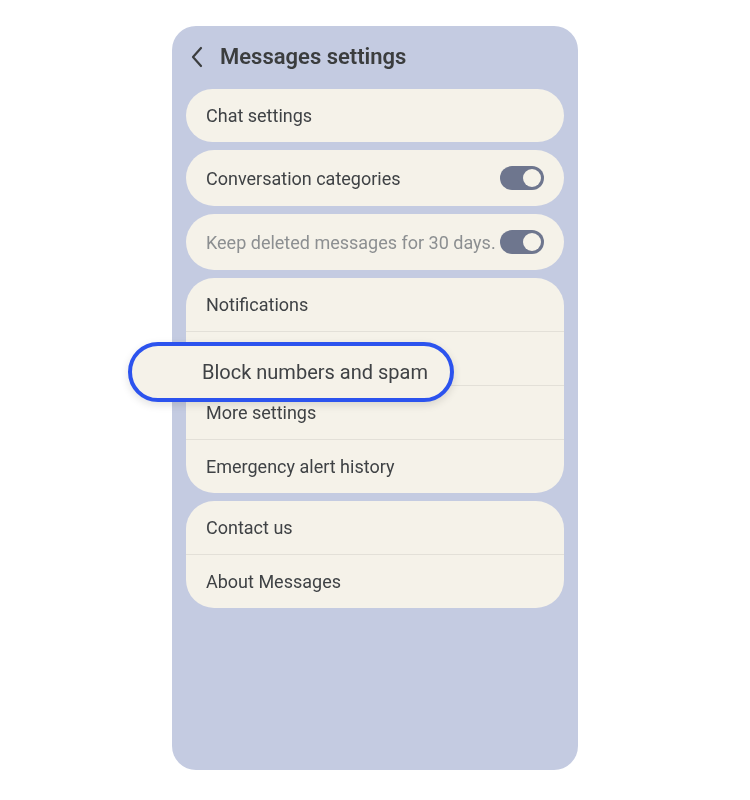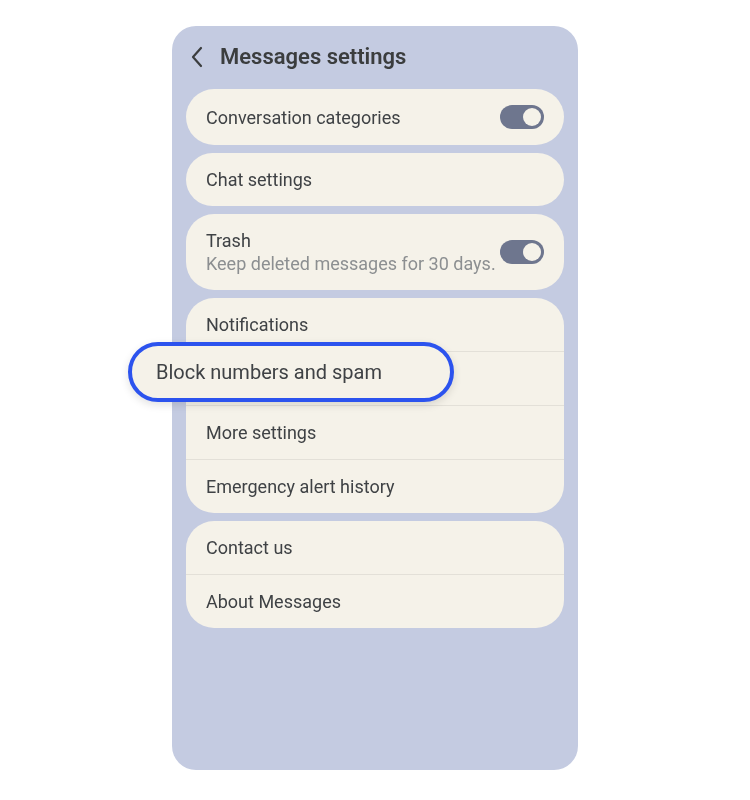--- a/index.html
+++ b/index.html
@@ -107,58 +107,58 @@
     background: #f5f2e9;
     display: flex;
     align-items: center;
     padding-left: 24px;
     box-shadow: 0 3px 8px rgba(0,0,0,0.12);
     z-index: 10;
   }
   .highlight-label {
     font-size: 20px;
     color: #3f4245;
+    margin-left: 46px;
   }
 </style>
 </head>
 <body>
 
 <div class="outer">
   <div class="phone">
 
     <div class="header">
       <div class="back-chevron">
         <svg width="14" height="22" viewBox="0 0 14 22">
           <polyline points="11,2 3,11 11,20" fill="none" stroke="#3b3d3e" stroke-width="2.2" stroke-linecap="round" stroke-linejoin="round"></polyline>
         </svg>
       </div>
       <div class="header-title">Messages settings</div>
     </div>
 
     <div class="card">
       <div class="row">
         <div class="row-text">
+          <span class="row-label">Chat settings</span>
+        </div>
+      </div>
+    </div>
+
+    <div class="card">
+      <div class="row">
+        <div class="row-text">
           <span class="row-label">Conversation categories</span>
         </div>
         <div class="toggle"></div>
       </div>
     </div>
 
     <div class="card">
       <div class="row">
         <div class="row-text">
-          <span class="row-label">Chat settings</span>
-        </div>
-      </div>
-    </div>
-
-    <div class="card">
-      <div class="row">
-        <div class="row-text">
-          <span class="row-label">Trash</span>
           <span class="row-sub">Keep deleted messages for 30 days.</span>
         </div>
         <div class="toggle"></div>
       </div>
     </div>
 
     <div class="card" id="group4card">
       <div class="row">
         <div class="row-text">
           <span class="row-label">Notifications</span>

